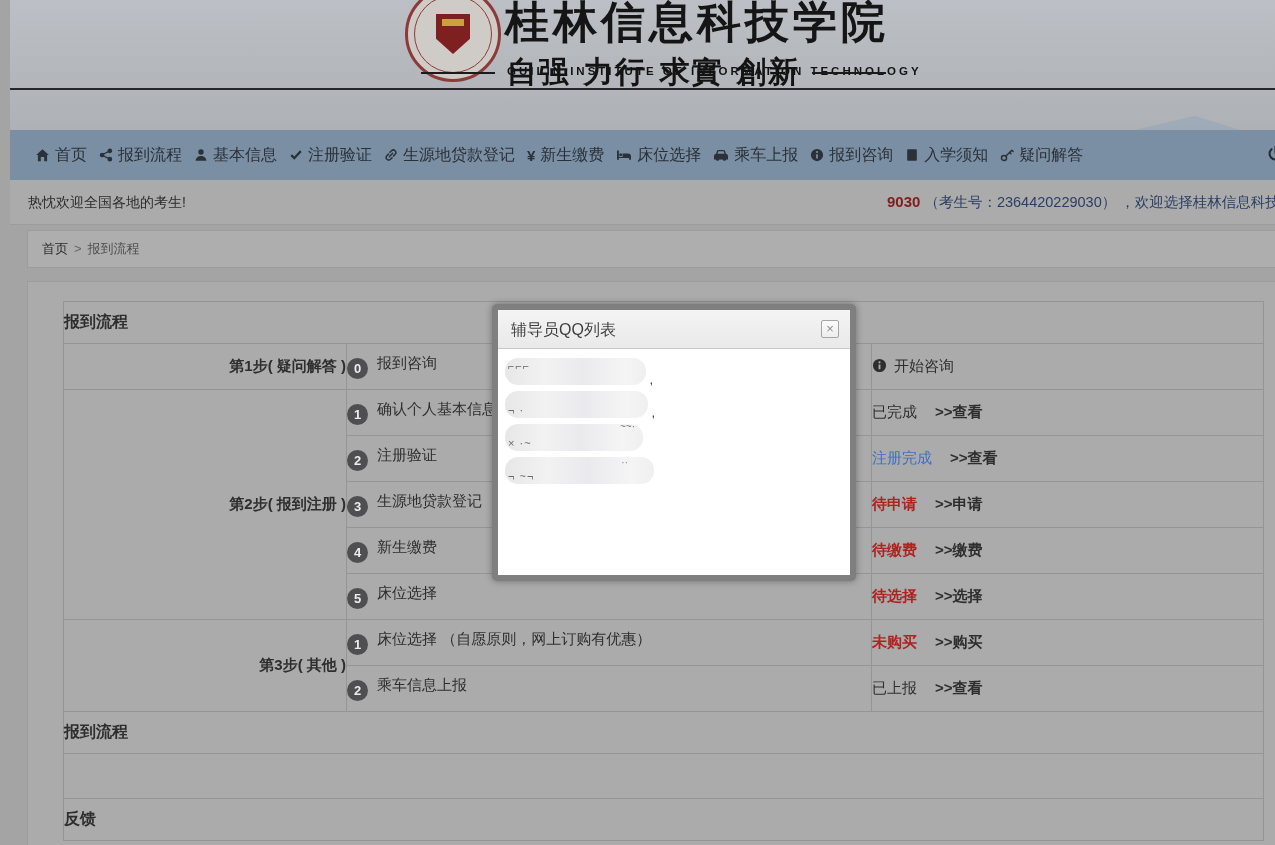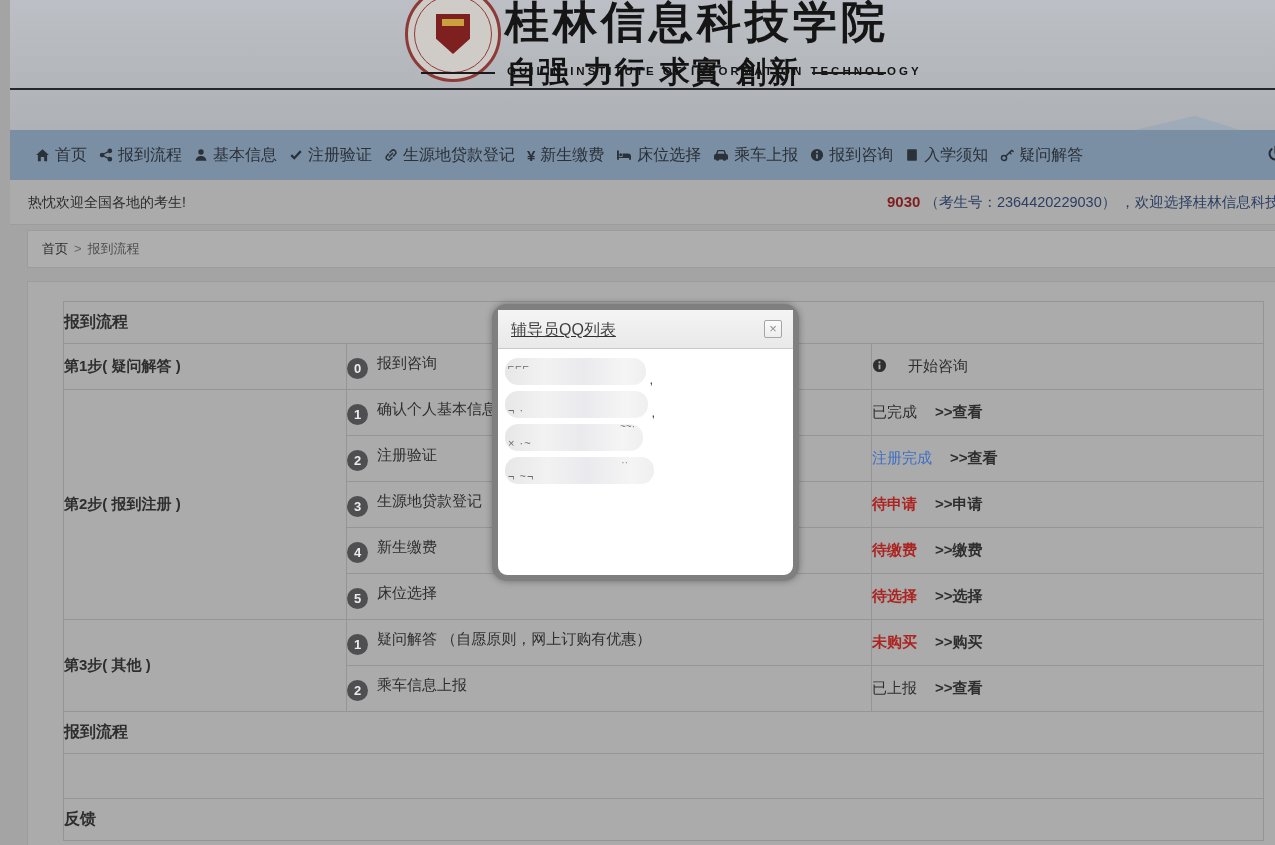--- a/index.html
+++ b/index.html
@@ -63,37 +63,37 @@
   .crumb-sep{margin:0 6px;color:#666;}
   .crumb-cur{color:#4f4f4f;}
 
   
   .panel{position:absolute;left:17px;top:281px;width:1280px;height:620px;background:var(--page-dim);
     border:1px solid #9c9c9c;}
   table.flow{position:absolute;left:35px;top:19px;width:1201px;border-collapse:collapse;
     table-layout:fixed;font-size:15px;color:var(--text-dark);}
   table.flow td{border:1px solid var(--line);padding:0;}
   td.sect{height:42px;font-size:16px;font-weight:bold;padding-left:25px;}
-  td.grp{width:283px;padding-right:14px;font-weight:bold;}
+  td.grp{width:283px;text-align:right;padding-right:14px;font-weight:bold;}
   td.stp{padding-left:7px;height:46px;}
   td.sta{padding-left:10px;height:46px;}
   td.empty-row{height:45px;}
   .badge{display:inline-block;width:21px;height:21px;border-radius:50%;background:var(--badge-bg);
     color:#ececec;font-size:13px;font-weight:bold;text-align:center;line-height:21px;
     margin-right:9px;vertical-align:-5px;}
   .state{display:inline-block;margin-right:18px;text-align:center;}
   .state.red{color:var(--status-red);font-weight:bold;}
   .state.blue{color:var(--status-blue);}
   .state.dark{color:var(--text-dark);}
   .golink{color:var(--text-dark);cursor:pointer;font-weight:bold;}
-  .action-link{cursor:pointer;display:inline-flex;align-items:center;gap:21px;color:var(--text-dark);}
-
-  
-  .modal{position:absolute;left:492px;top:304px;width:307px;height:277px;background:#fff;
-    border:6px solid #7f7f7f;border-radius:15px;box-shadow:0 0 7px rgba(0,0,0,.35);text-decoration:underline;}
+  .action-link{cursor:pointer;display:inline-flex;align-items:center;gap:7px;color:var(--text-dark);}
+
+  
+  .modal{position:absolute;left:492px;top:304px;width:364px;height:277px;background:#fff;
+    border:6px solid #7f7f7f;border-radius:5px;box-shadow:0 0 7px rgba(0,0,0,.35);}
   .modal-titlebar{height:39px;background:linear-gradient(180deg,#f4f4f4,#e9e9e9);
     border-bottom:1px solid #c9c9c9;line-height:39px;padding-left:13px;font-size:16px;color:#3f3f3f;
     position:relative;}
   .modal-close{position:absolute;right:11px;top:10px;width:18px;height:18px;border:1px solid #a5a5a5;
     background:linear-gradient(180deg,#fbfbfb,#ededed);color:#8e8e8e;font-size:13px;line-height:16px;
     text-align:center;cursor:pointer;border-radius:2px;}
   .modal-body{padding:9px 0 0 7px;}
   .redact{position:relative;height:27px;border-radius:13px;margin-bottom:6px;
     background:linear-gradient(90deg,#e7e7e7,#f2f2f2 28%,#eaeaee 55%,#f5f5f5 85%,#efefef);}
   .redact:nth-child(1){width:141px;}
@@ -283,21 +283,21 @@
         <td class="stp"><span class="badge">4</span><span>新生缴费</span></td>
         <td class="sta"><span class="state red">待缴费</span><span class="golink">&gt;&gt;缴费</span></td>
       </tr>
       <tr>
         <td class="stp"><span class="badge">5</span><span>床位选择</span></td>
         <td class="sta"><span class="state red">待选择</span><span class="golink">&gt;&gt;选择</span></td>
       </tr>
 
       <tr>
         <td class="grp" rowspan="2">第3步( 其他 )</td>
-        <td class="stp"><span class="badge">1</span><span>疑问解答 （自愿原则，网上订购有优惠）</span></td>
+        <td class="stp"><span class="badge">1</span><span>床位选择 （自愿原则，网上订购有优惠）</span></td>
         <td class="sta"><span class="state red">未购买</span><span class="golink">&gt;&gt;购买</span></td>
       </tr>
       <tr>
         <td class="stp"><span class="badge">2</span><span>乘车信息上报</span></td>
         <td class="sta"><span class="state dark">已上报</span><span class="golink">&gt;&gt;查看</span></td>
       </tr>
 
       <tr>
             <td class="sect" colspan="3">报到流程</td>
           </tr>

